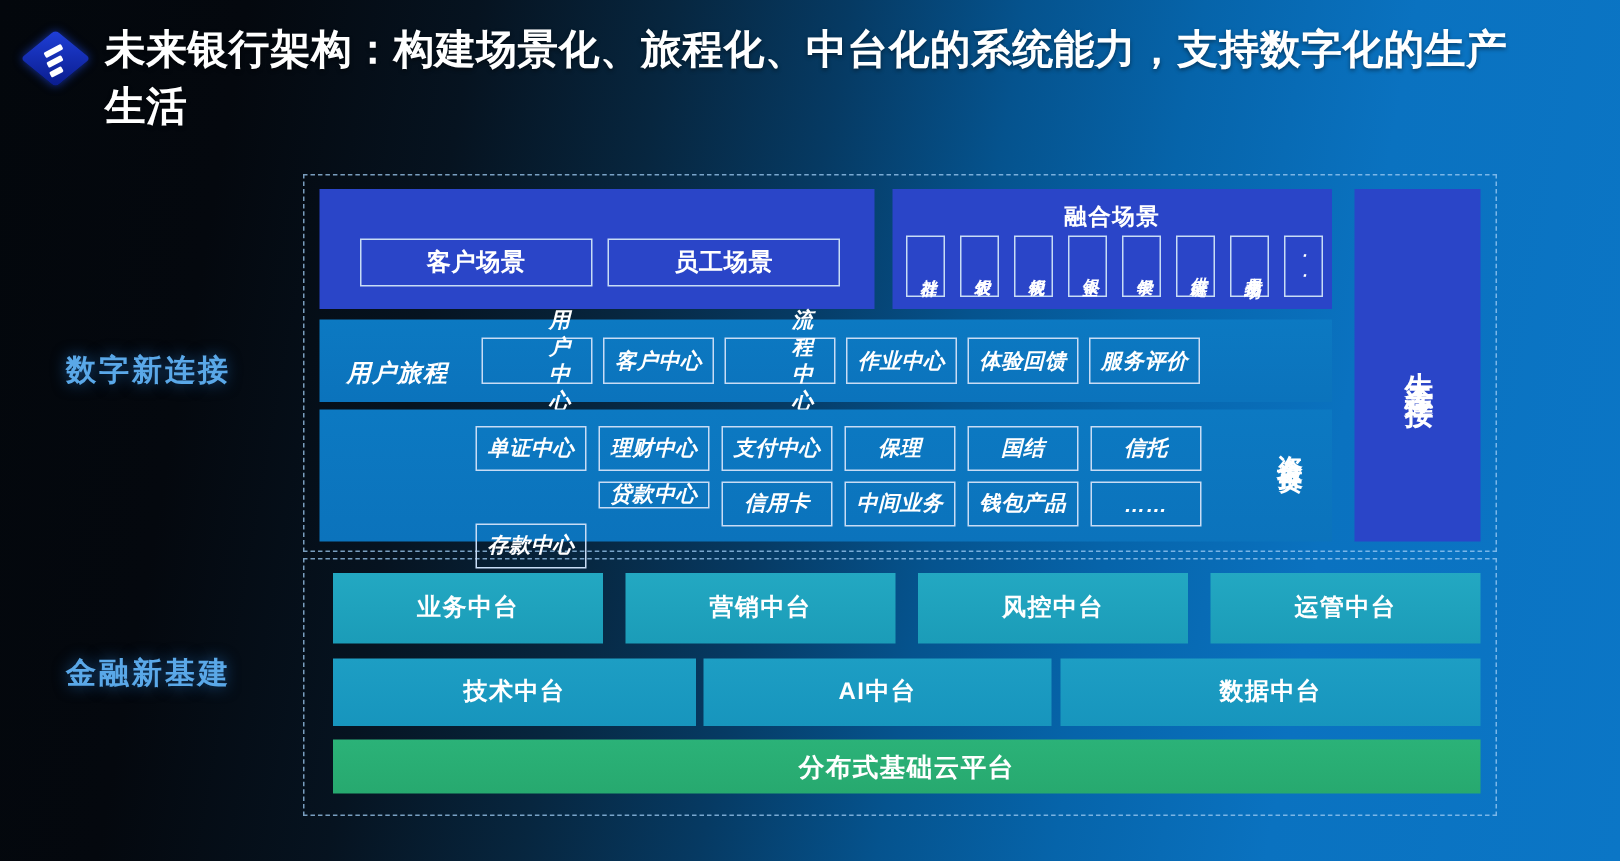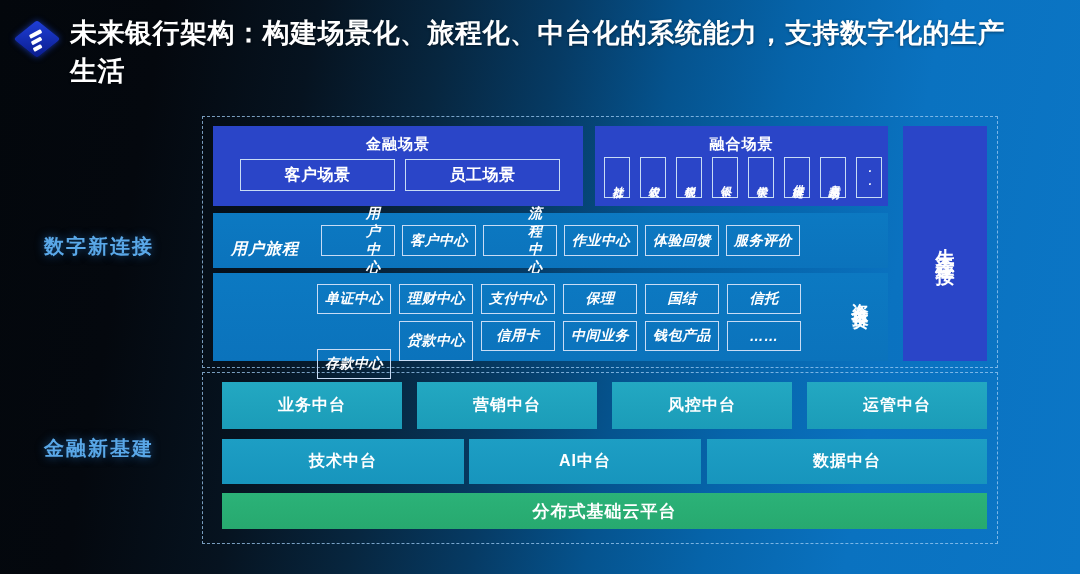--- a/index.html
+++ b/index.html
@@ -112,21 +112,20 @@
   <div class="title">未来银行架构：构建场景化、旅程化、中台化的系统能力，支持数字化的生产生活</div>
 </div>
 
 <div class="side-label a">数字新连接</div>
 <div class="side-label b">金融新基建</div>
 
 <div class="dash top"></div>
 <div class="dash bottom"></div>
 
 <div class="panel ind" style="left:213px; top:126px; width:370px; height:80px;">
-  <div class="panel-title">金融场景</div>
   <div class="chip big" style="left:27px; top:33px; width:155px; height:32px;">客户场景</div>
   <div class="chip big" style="left:192px; top:33px; width:155px; height:32px;">员工场景</div>
 </div>
 
 <div class="panel ind" style="left:595px; top:126px; width:293px; height:80px;">
   <div class="panel-title">融合场景</div>
   <div class="chip vert" style="left:9px;   top:31px; width:26px; height:41px;">社群</div>
   <div class="chip vert" style="left:45px;  top:31px; width:26px; height:41px;">农银</div>
   <div class="chip vert" style="left:81px;  top:31px; width:26px; height:41px;">税银</div>
   <div class="chip vert" style="left:117px; top:31px; width:26px; height:41px;">银企</div>
@@ -149,21 +148,21 @@
 <div class="panel cyan" style="left:213px; top:273px; width:675px; height:88px;">
 
   <div class="chip" style="left:104px; top:11px; width:74px; height:30px;">单证中心</div>
   <div class="chip" style="left:186px; top:11px; width:74px; height:30px;">理财中心</div>
   <div class="chip" style="left:268px; top:11px; width:74px; height:30px;">支付中心</div>
   <div class="chip" style="left:350px; top:11px; width:74px; height:30px;">保理</div>
   <div class="chip" style="left:432px; top:11px; width:74px; height:30px;">国结</div>
   <div class="chip" style="left:514px; top:11px; width:74px; height:30px;">信托</div>
 
   <div class="chip" style="left:104px; top:48px; width:74px; height:30px;margin-top:28px;">存款中心</div>
-  <div class="chip" style="left:186px; top:48px; width:74px; height:40px;">贷款中心</div>
+  <div class="chip" style="left:186px; top:48px; width:74px; height:18px;">贷款中心</div>
   <div class="chip" style="left:268px; top:48px; width:74px; height:30px;">信用卡</div>
   <div class="chip" style="left:350px; top:48px; width:74px; height:30px;">中间业务</div>
   <div class="chip" style="left:432px; top:48px; width:74px; height:30px;">钱包产品</div>
   <div class="chip" style="left:514px; top:48px; width:74px; height:30px;">……</div>
 </div>
 
 <div class="vtext" style="left:842px; top:240px; width:36px; height:110px; font-size:17px; letter-spacing:3px;">资金投资</div>
 
 <div class="panel ind" style="left:903px; top:126px; width:84px; height:235px;">
   <div class="vtext" style="left:0; top:0; width:84px; height:235px; font-size:19px; letter-spacing:6px;">生态连接</div>

